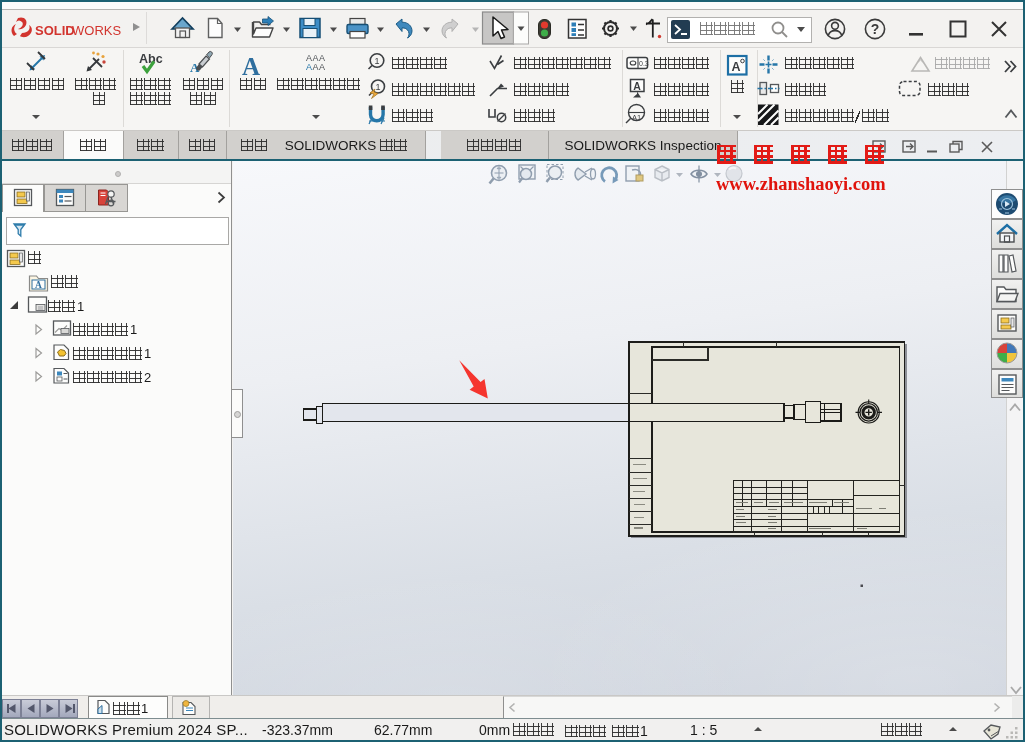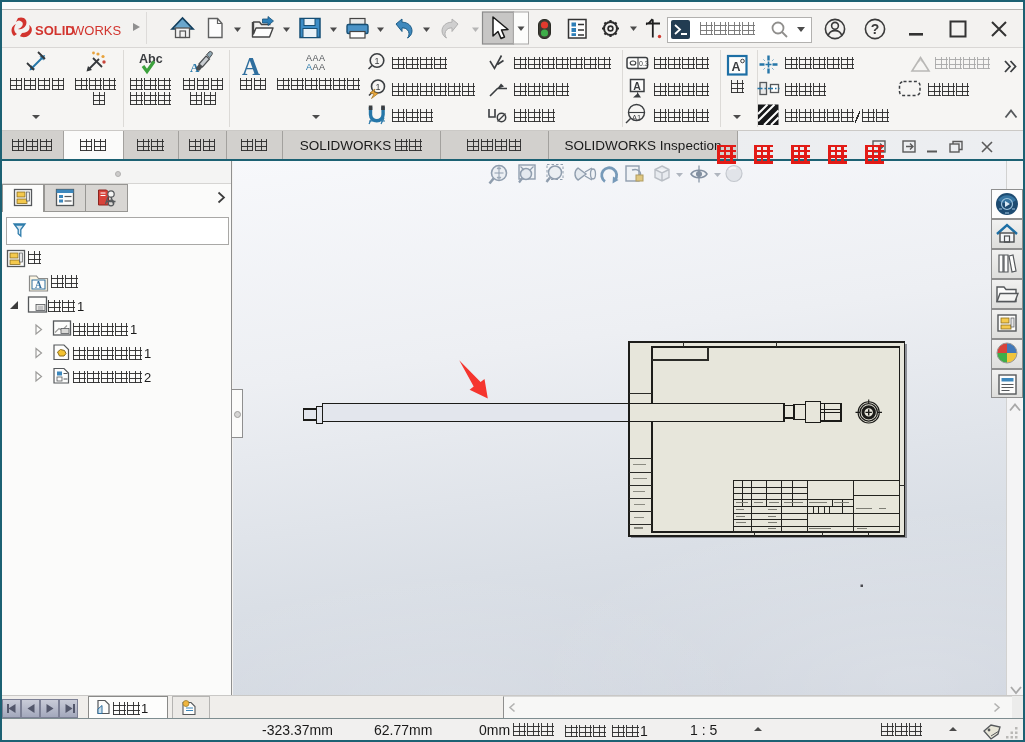--- a/index.html
+++ b/index.html
@@ -279,21 +279,21 @@
       <span class="k k13"></span>
     </div>
 <div class="tab" style="left:179px;width:48px;">
       <span class="k k13"></span>
       <span class="k k13"></span>
     </div>
 <div class="tab" style="left:227px;width:56px;">
       <span class="k k13"></span>
       <span class="k k13"></span>
     </div>
-<div class="tab" style="left:283px;width:158px;">
+<div class="tab" style="left:268px;width:158px;">
       <span class="lbl">SOLIDWORKS&nbsp;</span>
       <span class="k k13"></span>
       <span class="k k13"></span>
     </div>
 <div class="tab" style="left:441px;width:108px;">
       <span class="k k13"></span>
       <span class="k k13"></span>
       <span class="k k13"></span>
       <span class="k k13"></span>
     </div>
@@ -545,20 +545,21 @@
   <path d="M205 12 c3 -5 13 -5 16 0 c-3 5 -13 5 -16 0 z" stroke-width="1.5" fill="#eef1f5"></path>
   <circle cx="213" cy="12" r="2.6" fill="#5d6f84"></circle>
   <path d="M213 3.5 v17" stroke-width="1.2"></path>
  </g>
  <path d="M228 11 h7 l-3.5 4 z" fill="#9aa2ac"></path>
  <circle cx="248" cy="11.5" r="8" fill="#dcdfe4" stroke="#b4b9c0" stroke-width="1.2"></circle>
  <path d="M243 7.5 a6 6 0 0 1 7 -1" stroke="#f6f7f9" stroke-width="2" fill="none"></path>
 </svg>
 
 <div class="a" style="left:717px;top:144.5px;white-space:nowrap;z-index:6;"><span class="k kr" style="margin-right:17.9px;"></span><span class="k kr" style="margin-right:17.9px;"></span><span class="k kr" style="margin-right:17.9px;"></span><span class="k kr" style="margin-right:17.9px;"></span><span class="k kr"></span></div>
+<div class="a" style="left:716px;top:174px;font-family:'Liberation Serif',serif;font-weight:bold;font-size:18.5px;color:#e0130c;z-index:6;">www.zhanshaoyi.com</div>
 
 <div class="a" style="left:232px;top:389px;width:11px;height:49px;background:#fbfbfa;border:1px solid #8f8f8f;border-left:none;box-sizing:border-box;"></div>
 <div class="a" style="left:233.5px;top:410.5px;width:5px;height:5px;border-radius:50%;background:#d6d5d4;border:1px solid #a09f9e;"></div>
 
 <div class="a" style="left:1006px;top:161px;width:17px;height:534px;background:#f4f4f5;border-left:1px solid #d2d2d1;"></div>
 <svg class="a" style="left:1007px;top:400px;" width="16" height="16">
       <path d="M3 10.5 l5 -6 l5 6" stroke="#a9a9a9" stroke-width="1.8" fill="none"></path>
     </svg>
 <svg class="a" style="left:1008px;top:682px;" width="16" height="16">
       <path d="M3 5 l5 6 l5 -6" stroke="#a9a9a9" stroke-width="1.8" fill="none"></path>
@@ -660,20 +661,21 @@
 <div class="a" style="left:503px;top:696px;width:509px;height:22px;background:#f7f7f6;border-left:1px solid #8f8f8e;border-top:1px solid #d8d8d7;box-sizing:border-box;"></div>
 <div class="a" style="left:1012px;top:696px;width:11px;height:22px;background:#ececeb;"></div>
 <svg class="a" style="left:506px;top:701px;" width="14" height="14">
       <path d="M8.5 2.5 l-4.5 4 l4.5 4" stroke="#b3b3b2" stroke-width="1.6" fill="none"></path>
     </svg>
 <svg class="a" style="left:990px;top:701px;" width="14" height="14">
       <path d="M4.5 2.5 l4.5 4 l-4.5 4" stroke="#b3b3b2" stroke-width="1.6" fill="none"></path>
     </svg>
 
 <div class="a" style="left:2px;top:718px;width:1021px;height:22px;background:#f1f0ef;border-top:1.5px solid #7e8d90;box-sizing:border-box;"></div>
+<div class="a lbl" style="left:4px;top:721px;font-size:15px;letter-spacing:0.2px;">SOLIDWORKS Premium 2024 SP...</div>
 <div class="a lbl" style="left:262px;top:722px;font-size:14px;">-323.37mm</div>
 <div class="a lbl" style="left:374px;top:722px;font-size:14px;">62.77mm</div>
 <div class="a lbl" style="left:479px;top:722px;font-size:14px;">0mm</div>
 <div class="a" style="left:513px;top:723px;"><span class="k k13"></span><span class="k k13"></span><span class="k k13"></span></div>
 <div class="a" style="left:565px;top:723px;display:flex;align-items:center;">
       <span class="k k13"></span>
       <span class="k k13"></span>
       <span class="k k13"></span>
       <span style="width:5px;"></span>
       <span class="k k13"></span>

